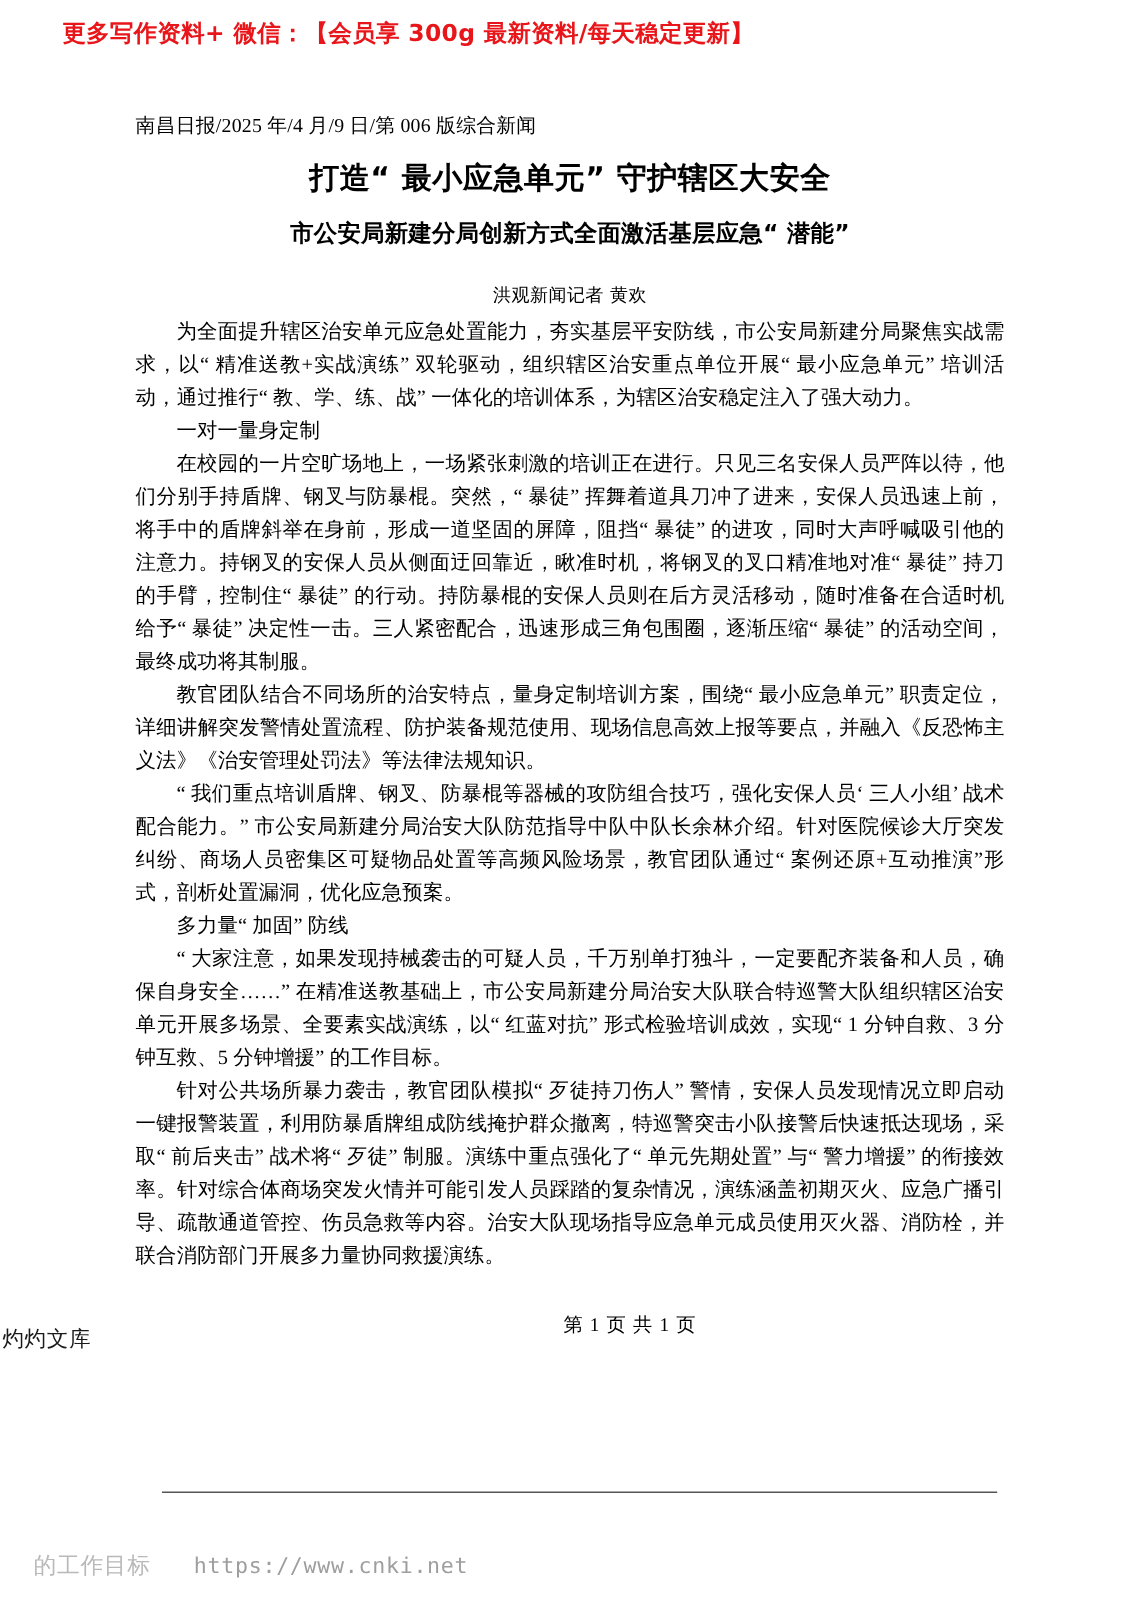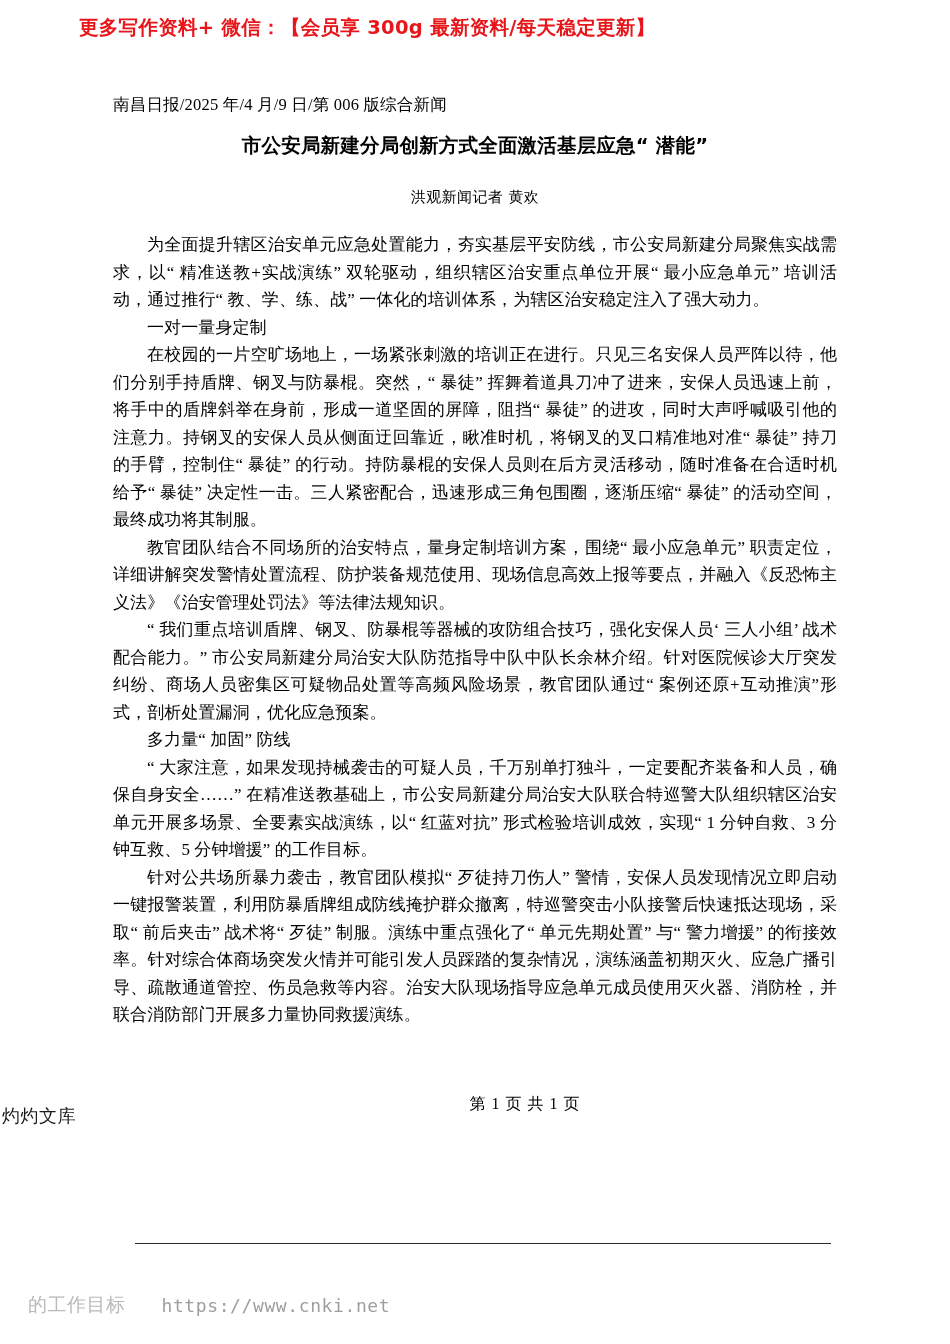--- a/index.html
+++ b/index.html
@@ -24,21 +24,20 @@
     width: 857px;
     text-align: left;
     padding-left: 52px;
     box-sizing: border-box;
     color: #e8161a;
     font-family: "DejaVu Sans", "Liberation Sans", sans-serif;
     font-weight: bold;
     font-size: 19.5px;
     letter-spacing: 0.3px;
     white-space: nowrap;
-    margin-left: 27px;
   }
 
   
   .page {
     position: absolute;
     left: 113px;
     top: 92px;
     width: 724px;
   }
 
@@ -72,21 +71,21 @@
     margin-top: 26px;
     text-align: center;
     font-family: "DejaVu Sans", "Liberation Sans", sans-serif;
     font-weight: normal;
     font-size: 15px;
     line-height: 24px;
     letter-spacing: 0.4px;
   }
 
   .article-body {
-    margin-top: 22px;
+    margin-top: 5px;
   }
 
   .para {
     font-size: 17px;
     line-height: 27.5px;
     text-align: justify;
     text-justify: inter-ideograph;
     text-indent: 2em;
     margin: 0;
     letter-spacing: 0.1px;
@@ -153,20 +152,21 @@
 </style>
 </head>
 <body>
 
 <div class="promo-banner">更多写作资料+ 微信：【会员享 300g 最新资料/每天稳定更新】</div>
 
 <div class="page">
 
   <div class="source-line">南昌日报/2025 年/4 月/9 日/第 006 版综合新闻</div>
 
+  <h1 class="headline">打造“ 最小应急单元” 守护辖区大安全</h1>
 
   <h2 class="subheadline">市公安局新建分局创新方式全面激活基层应急“ 潜能”</h2>
 
   <div class="byline">洪观新闻记者 黄欢</div>
 
   <div class="article-body">
     <p class="para">为全面提升辖区治安单元应急处置能力，夯实基层平安防线，市公安局新建分局聚焦实战需求，以“ 精准送教+实战演练” 双轮驱动，组织辖区治安重点单位开展“ 最小应急单元” 培训活动，通过推行“ 教、学、练、战” 一体化的培训体系，为辖区治安稳定注入了强大动力。</p>
     <p class="para">一对一量身定制</p>
     <p class="para">在校园的一片空旷场地上，一场紧张刺激的培训正在进行。只见三名安保人员严阵以待，他们分别手持盾牌、钢叉与防暴棍。突然，“ 暴徒” 挥舞着道具刀冲了进来，安保人员迅速上前，将手中的盾牌斜举在身前，形成一道坚固的屏障，阻挡“ 暴徒” 的进攻，同时大声呼喊吸引他的注意力。持钢叉的安保人员从侧面迂回靠近，瞅准时机，将钢叉的叉口精准地对准“ 暴徒” 持刀的手臂，控制住“ 暴徒” 的行动。持防暴棍的安保人员则在后方灵活移动，随时准备在合适时机给予“ 暴徒” 决定性一击。三人紧密配合，迅速形成三角包围圈，逐渐压缩“ 暴徒” 的活动空间，最终成功将其制服。</p>
     <p class="para">教官团队结合不同场所的治安特点，量身定制培训方案，围绕“ 最小应急单元” 职责定位，详细讲解突发警情处置流程、防护装备规范使用、现场信息高效上报等要点，并融入《反恐怖主义法》《治安管理处罚法》等法律法规知识。</p>

